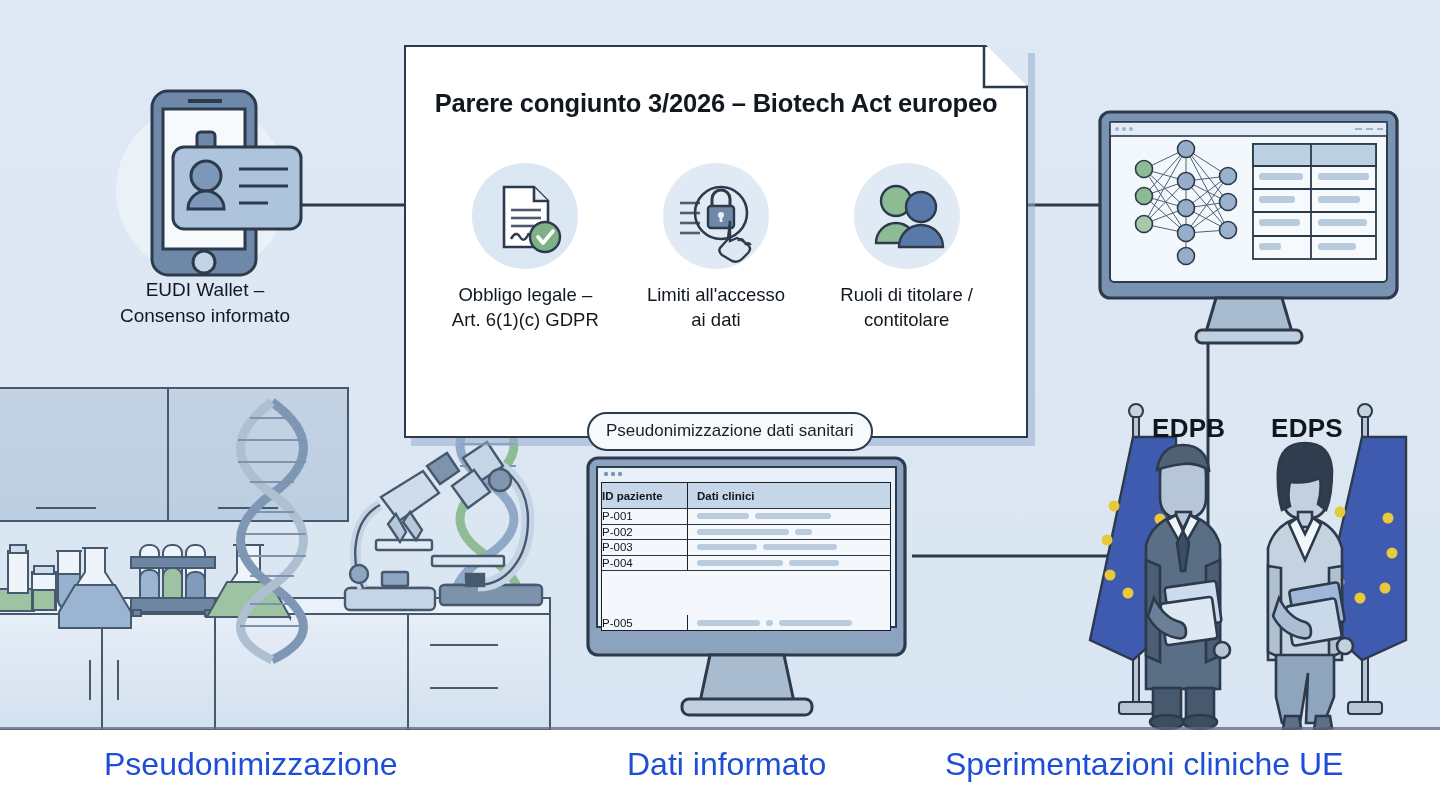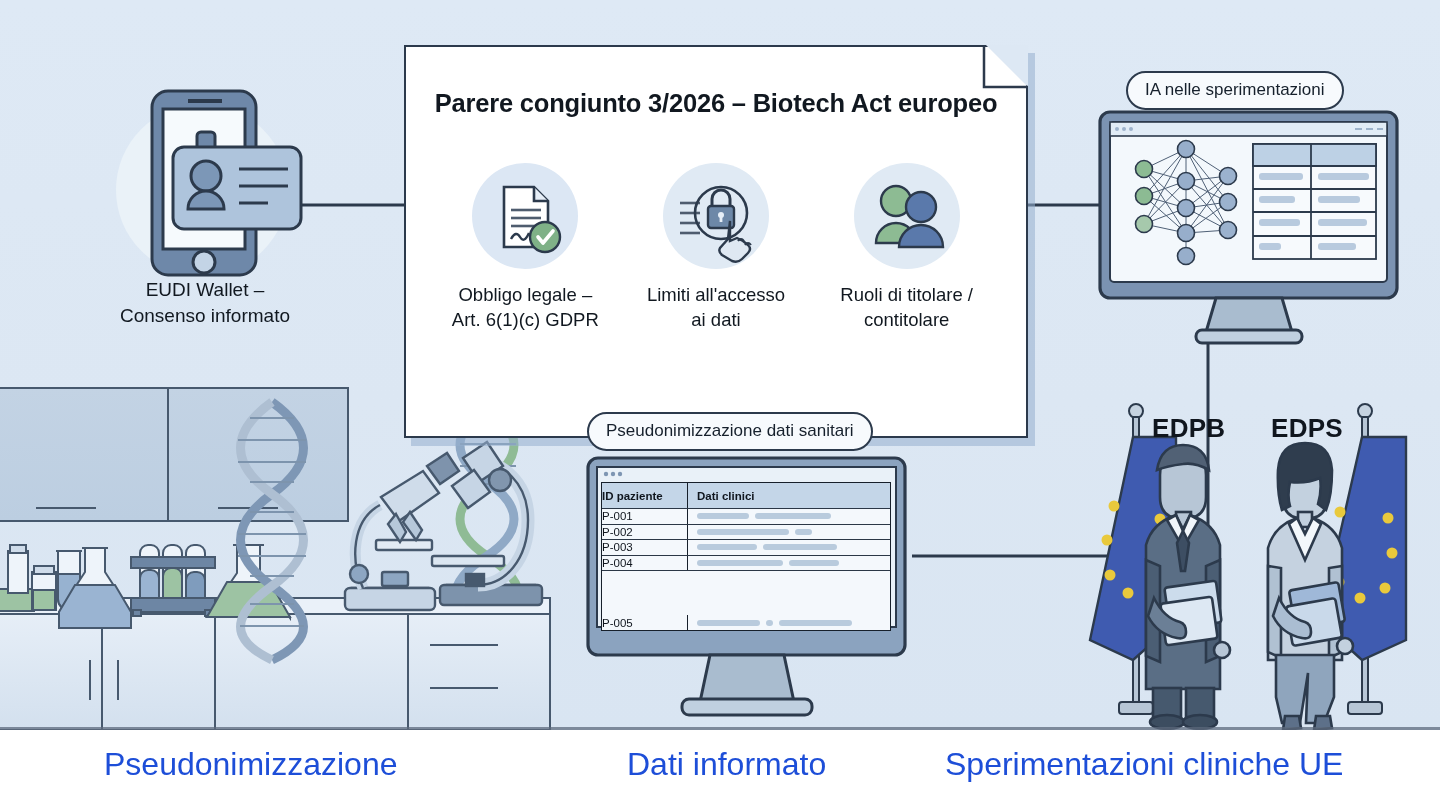--- a/index.html
+++ b/index.html
@@ -436,21 +436,20 @@
           <rect x="1259" y="243" width="22" height="7" rx="3"></rect>
               <rect x="1318" y="243" width="38" height="7" rx="3"></rect>
         </g>
       </g>
 
       <path d="M1216 298 h66 l10 34 h-86 z" fill="#a9bccf" stroke="#2c3a4c" stroke-width="3"></path>
       <rect x="1196" y="330" width="106" height="13" rx="6" fill="#c0d0e0" stroke="#2c3a4c" stroke-width="3"></rect>
     </g>
   </svg>
   </div>
-  <div class="pill" id="pill-ia">IA nelle sperimentazioni</div>
 
   <div class="layer">
   <svg width="1440" height="804" viewBox="0 0 1440 804">
     <g>
       <rect x="588" y="458" width="317" height="197" rx="10" fill="#8ba3bf" stroke="#2c3a4c" stroke-width="3.2"></rect>
       <rect x="597" y="467" width="299" height="160" fill="#e9f1f8" stroke="#2c3a4c" stroke-width="2"></rect>
       <g fill="#7e96b3">
         <circle cx="606" cy="474" r="2.2"></circle>
             <circle cx="613" cy="474" r="2.2"></circle>
             <circle cx="620" cy="474" r="2.2"></circle>

